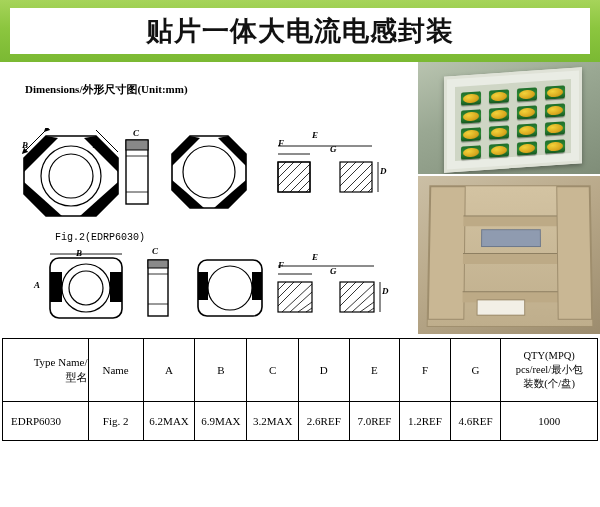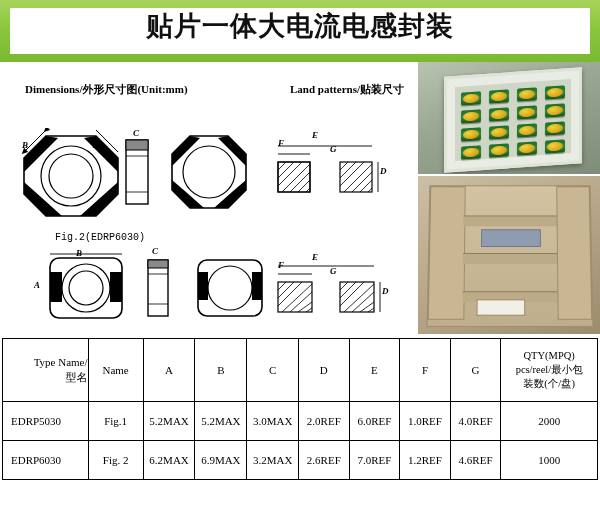--- a/index.html
+++ b/index.html
@@ -12,21 +12,21 @@
   }
   
   .banner{
     position:absolute;left:0;top:0;width:600px;height:62px;
     background:#8cc63f;
     background:linear-gradient(to bottom,#a6d45a 0%,#8cc63f 45%,#7bb933 100%);
   }
   .banner-inner{
     position:absolute;left:10px;top:8px;width:580px;height:46px;
     background:#ffffff;
-    display:flex;justify-content:center;
+    display:flex;align-items:center;justify-content:center;
   }
   .banner-title{
     font-family:"DejaVu Sans", sans-serif;
     font-weight:bold;
     font-size:27px;
     letter-spacing:1px;
     color:#111;
   }
   
   .draw-area{
@@ -119,21 +119,20 @@
 
 <div class="banner">
   <div class="banner-inner">
     <div class="banner-title">贴片一体大电流电感封装</div>
   </div>
 </div>
 
 <div class="draw-area">
 
   <div class="lbl hdr1" style="left:25px;top:20px;">Dimensions/外形尺寸图(Unit:mm)</div>
-  <div class="lbl hdr1" style="left:290px;top:20px;">Land patterns/贴装尺寸</div>
 
   <div class="lbl fig" style="left:55px;top:170px;font-family:Liberation Mono, monospace;">Fig.2(EDRP6030)</div>
 
   <svg width="130" height="90" style="position:absolute;left:18px;top:66px;">
 
     <polygon points="28,8 78,8 100,30 100,66 78,88 28,88 6,66 6,30" fill="#ffffff" stroke="#000" stroke-width="1.6"></polygon>
 
     <circle cx="53" cy="48" r="30" fill="none" stroke="#000" stroke-width="1.2"></circle>
     <circle cx="53" cy="48" r="22" fill="none" stroke="#000" stroke-width="1.2"></circle>
 
@@ -310,32 +309,20 @@
       <th class="col-dim">G</th>
       <th class="col-qty th-qty">
         <div>QTY(MPQ)</div>
         <div>pcs/reel/最小包</div>
         <div>装数(个/盘)</div>
       </th>
     </tr>
   </thead>
   <tbody>
     <tr>
-      <td class="cell-type">EDRP5030</td>
-      <td>Fig.1</td>
-      <td>5.2MAX</td>
-      <td>5.2MAX</td>
-      <td>3.0MAX</td>
-      <td>2.0REF</td>
-      <td>6.0REF</td>
-      <td>1.0REF</td>
-      <td>4.0REF</td>
-      <td>2000</td>
-    </tr>
-    <tr>
       <td class="cell-type">EDRP6030</td>
       <td>Fig. 2</td>
       <td>6.2MAX</td>
       <td>6.9MAX</td>
       <td>3.2MAX</td>
       <td>2.6REF</td>
       <td>7.0REF</td>
       <td>1.2REF</td>
       <td>4.6REF</td>
       <td>1000</td>

